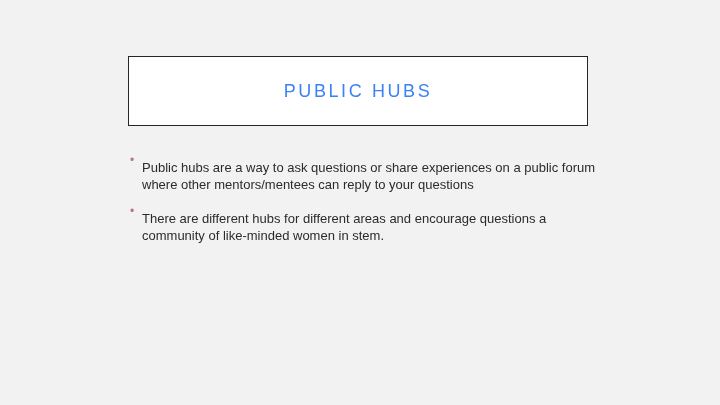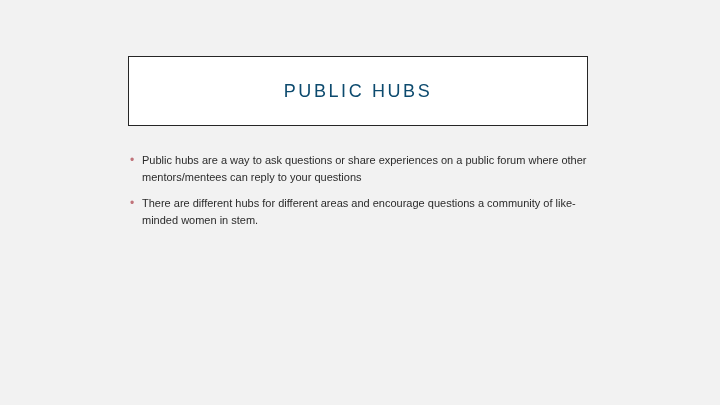--- a/index.html
+++ b/index.html
@@ -29,21 +29,21 @@
     border: 1.5px solid #262626;
     box-sizing: border-box;
     display: flex;
     align-items: center;
     justify-content: center;
   }
   .title-text {
     font-family: "Liberation Sans", sans-serif;
     font-size: 18px;
     letter-spacing: 2.6px;
-    color: #0c4a6e;
+    color: #3b82f6;
     text-transform: uppercase;
     font-weight: 400;
   }
   .body-block {
     position: absolute;
     left: 128px;
     top: 152px;
     width: 470px;
   }
   .bullet-item {
@@ -55,23 +55,24 @@
     flex: 0 0 auto;
     width: 12px;
     color: #c0737a;
     font-size: 12px;
     line-height: 16.5px;
     padding-left: 2px;
   }
   .bullet-text {
     flex: 1 1 auto;
     font-family: "Liberation Sans", sans-serif;
-    font-size: 11px;
+    font-size: 13px;
     line-height: 16.5px;
     color: #2b2b2b;
+    margin-top: 8px;
   }
 </style>
 </head>
 <body>
 
 <div class="slide">
 
   <div class="title-box">
     <div class="title-text">Public hubs</div>
   </div>

